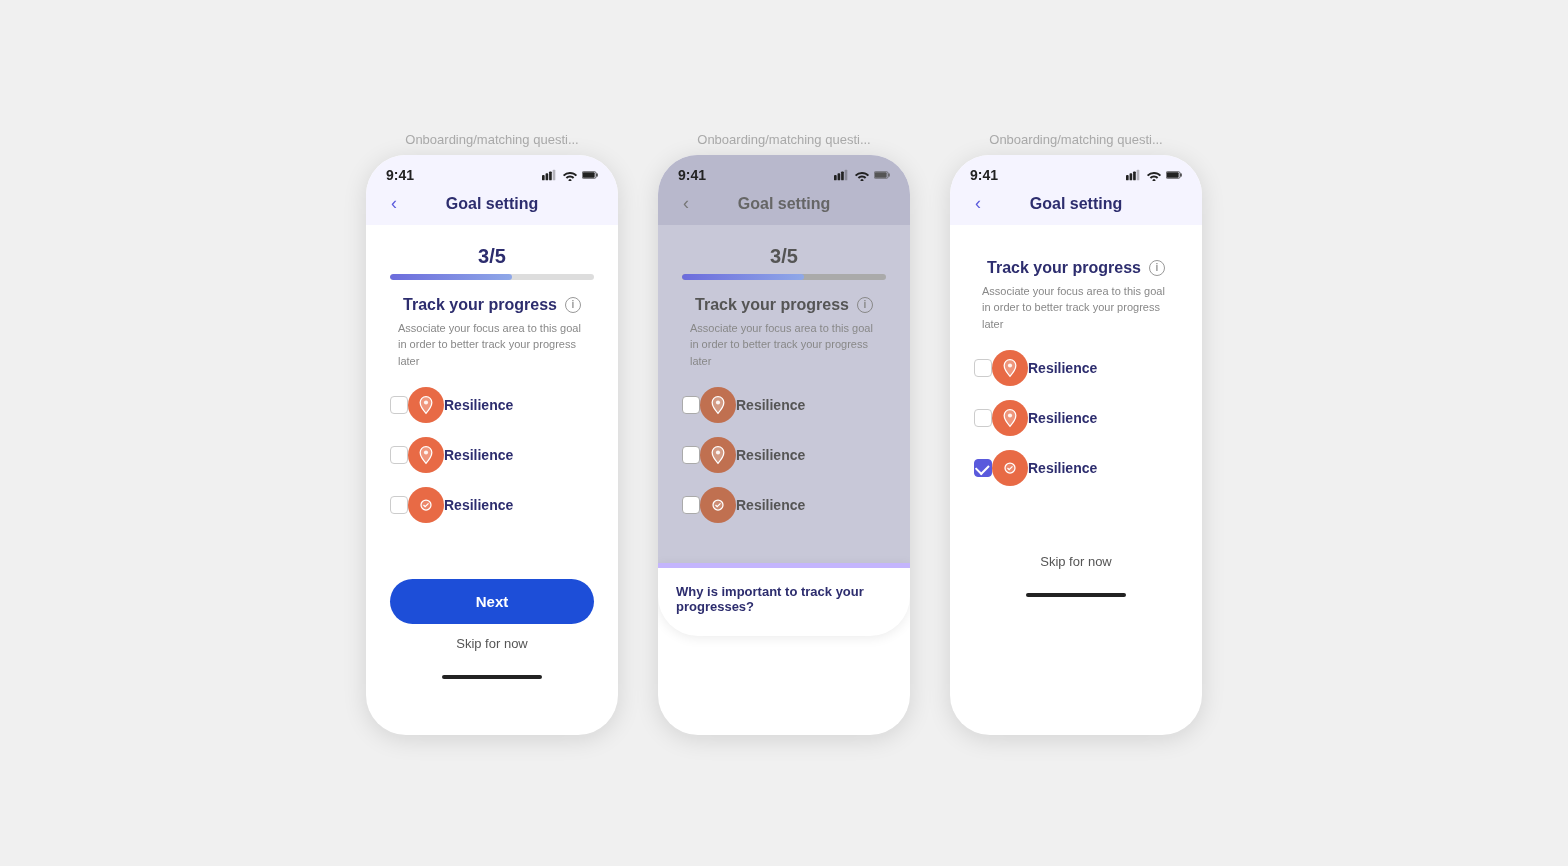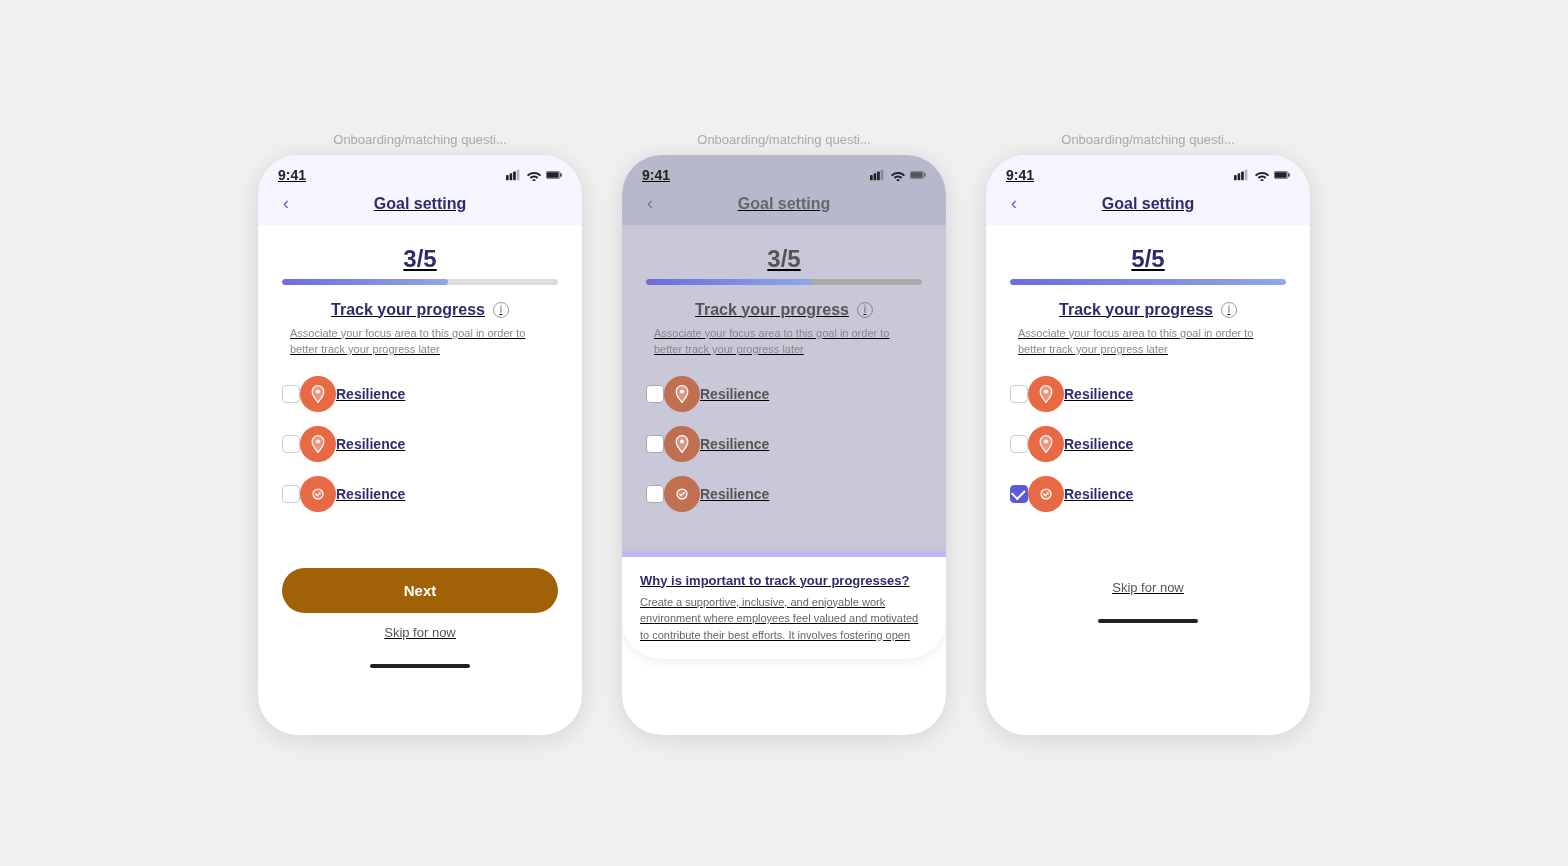--- a/index.html
+++ b/index.html
@@ -27,28 +27,27 @@
       font-size: 13px;
       font-weight: 400;
       text-align: center;
       max-width: 280px;
       white-space: nowrap;
       overflow: hidden;
       text-overflow: ellipsis;
     }
 
     .phone {
-      width: 324px;
+      width: 252px;
       background: #fff;
       border-radius: 40px;
       box-shadow: 0 4px 24px rgba(0,0,0,0.12);
       overflow: hidden;
       position: relative;
       min-height: 580px;
-      text-decoration: underline;
     }
 
     .status-bar {
       display: flex;
       justify-content: space-between;
       align-items: center;
       padding: 12px 20px 4px;
       background: #f5f4ff;
     }
 
@@ -103,21 +102,21 @@
       background: #fff;
       flex: 1;
     }
 
     .progress-section {
       text-align: center;
       margin-bottom: 16px;
     }
 
     .progress-fraction {
-      font-size: 24px;
+      font-size: 20px;
       font-weight: 700;
       color: #2d2d6e;
       margin-bottom: 6px;
     }
 
     .progress-bar-track {
       height: 6px;
       background: #ddd;
       border-radius: 3px;
       overflow: hidden;
@@ -227,21 +226,21 @@
     }
 
     .bottom-section {
       padding: 16px 24px 0;
       background: #fff;
     }
 
     .btn-primary {
       width: 100%;
       padding: 14px;
-      background: #a16207;
+      background: #1d4ed8;
       border: none;
       border-radius: 30px;
       color: #fff;
       font-size: 15px;
       font-weight: 600;
       cursor: pointer;
       text-align: center;
     }
 
     .btn-skip {
@@ -443,21 +442,20 @@
                 </svg>
             </div>
             <span class="option-label" style="color:#555;">Resilience</span>
           </div>
         </div>
       </div>
     </div>
 
     <div class="tooltip-popup" style="margin:0; border-radius:0 0 40px 40px; border-top: 5px solid #c4b5fd;">
       <div class="tooltip-title">Why is important to track your progresses?</div>
-      <div class="tooltip-text">Create a supportive, inclusive, and enjoyable work environment where employees feel valued and motivated to contribute their best efforts. It involves fostering open</div>
     </div>
   </div>
 </div>
 
 <div class="phone-container">
   <div class="phone-label">Onboarding/matching questi...</div>
   <div class="phone">
 
     <div class="status-bar">
       <span class="time">9:41</span>
@@ -478,26 +476,20 @@
           </svg>
       </div>
     </div>
 
     <div class="nav-bar">
       <div class="nav-back">‹</div>
       <span class="nav-title">Goal setting</span>
     </div>
 
     <div class="content">
-      <div class="progress-section">
-        <div class="progress-fraction">5/5</div>
-        <div class="progress-bar-track">
-          <div class="progress-bar-fill" style="width:100%"></div>
-        </div>
-      </div>
       <div class="question-title">
         <span>Track your progress</span>
         <span class="info-icon">i</span>
       </div>
       <div class="question-subtitle">Associate your focus area to this goal in order to better track your progress later</div>
       <div class="option-list">
         <div class="option-item">
           <div class="checkbox"></div>
           <div class="option-icon">
             <svg viewBox="0 0 24 24" fill="none">

